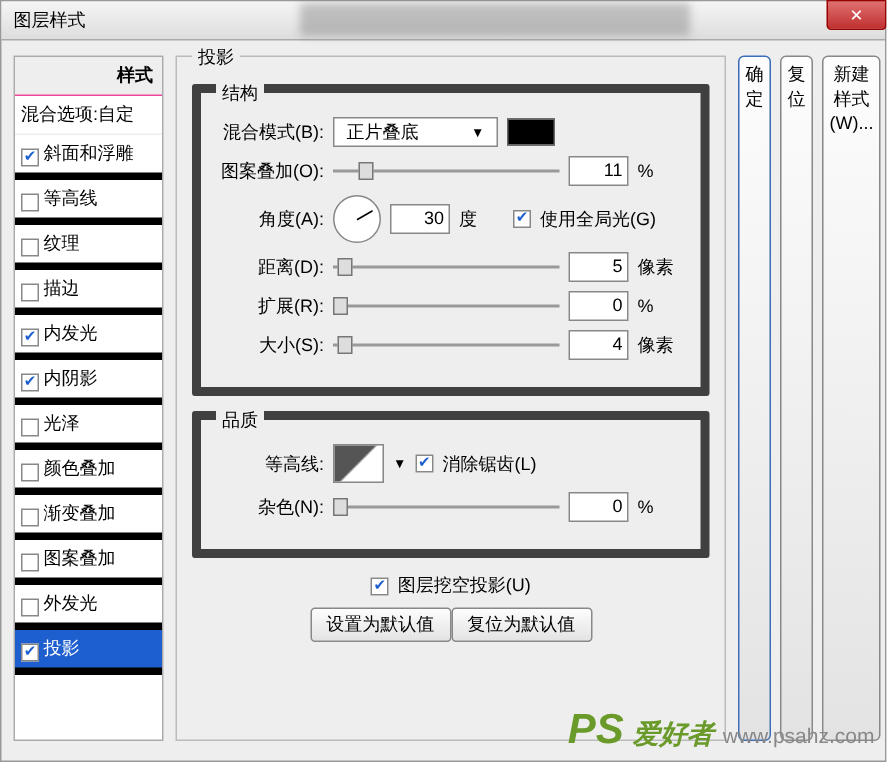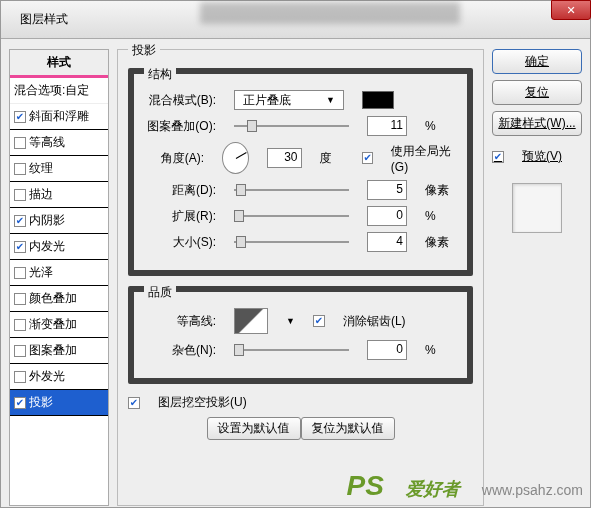--- a/index.html
+++ b/index.html
@@ -1,53 +1,53 @@
 <!DOCTYPE html>
 <html><head>
 <meta charset="utf-8">
 <style>
 * { box-sizing: border-box; margin: 0; padding: 0; font-family: "Microsoft YaHei", SimSun, sans-serif; }
 body { background: #e8e8e8; width: 591px; height: 508px; overflow: hidden; position: relative; }
 .window { width: 591px; height: 508px; background: #eeeeee; border: 1px solid #999; }
-.titlebar { height: 38px; background: linear-gradient(#f5f5f5, #ddd); border-bottom: 1px solid #aaa; padding: 4px 19px; font-size: 12px; display: flex; align-items: center; justify-content: space-between; }
+.titlebar { height: 26px; background: linear-gradient(#f5f5f5, #ddd); border-bottom: 1px solid #aaa; padding: 4px 8px; font-size: 12px; display: flex; align-items: center; justify-content: space-between; }
 .titlebar-blur { position: absolute; left: 200px; top: 2px; width: 260px; height: 22px; background: rgba(80,80,80,0.3); filter: blur(3px); border-radius: 2px; }
 .closebtn { width: 40px; height: 20px; background: linear-gradient(#e07070,#c03030); border-radius: 0 0 3px 3px; border: 1px solid #900; display: flex; align-items: center; justify-content: center; color: #fff; font-size: 11px; position: absolute; right: 0; top: 0; }
 .content { display: flex; padding: 10px 8px 8px 8px; gap: 8px; height: 475px; }
 .sidebar { width: 100px; border: 1px solid #aaa; background: #fff; font-size: 12px; }
-.sidebar-head { background: #eee; padding: 4px 6px; border-bottom: 3px solid #ec4899; font-weight: bold; text-align: center; }
+.sidebar-head { background: #eee; padding: 4px 6px; border-bottom: 1px solid #ec4899; font-weight: bold; text-align: right; }
 .sidebar-sub { padding: 4px 4px; border-bottom: 1px solid #eee; }
-.sidebar-item { padding: 4px 4px; display: flex; align-items: center; gap: 3px; border-bottom: 1px solid #000000; cursor: pointer; }
+.sidebar-item { padding: 4px 4px; display: flex; align-items: flex-end; gap: 3px; border-bottom: 5px solid #000000; cursor: pointer; }
 .sidebar-item.indent { }
 .sidebar-item.selected { background: #1e5fcf; color: #fff; }
 .chk { width: 12px; height: 12px; border: 1px solid #888; background: #fff; display: inline-flex; align-items: center; justify-content: center; font-size: 10px; color: #1e5fcf; line-height: 1; }
 .chk.on::after { content: "✔"; }
 .main { flex: 1; position: relative; }
 .group { border: 6px solid #404040; border-radius: 2px; padding: 10px 12px 12px 12px; margin-bottom: 10px; position: relative; }
 .group-title { position: absolute; top: -8px; left: 10px; background: #eeeeee; padding: 0 4px; font-size: 12px; }
 .outer-group { border: 1px solid #bbb; padding: 18px 10px 10px 10px; position: relative; height: 100%; }
 .outer-group > .group-title { top: -8px; }
-.row { display: flex; align-items: center; margin: 6px 0; font-size: 12px; gap: 18px; }
+.row { display: flex; align-items: center; margin: 6px 0; font-size: 12px; gap: 6px; }
 .row-label { width: 70px; text-align: right; }
 .combo { border: 1px solid #888; background: #fff; padding: 1px 8px; width: 110px; height: 20px; display: flex; align-items: center; justify-content: space-between; font-size: 12px; }
 .combo .arrow { font-size: 9px; }
 .swatch { width: 32px; height: 18px; background: #000; border: 1px solid #666; }
 .slider { flex: 1; height: 14px; position: relative; min-width: 100px; }
 .slider-track { position: absolute; top: 6px; left: 0; right: 0; height: 2px; background: #999; }
 .slider-thumb { position: absolute; top: 1px; width: 10px; height: 12px; background: #ddd; border: 1px solid #777; }
 .numbox { width: 40px; height: 20px; border: 1px solid #888; background: #fff; text-align: right; padding: 0 3px; font-size: 12px; line-height: 16px; }
 .unit { width: 30px; font-size: 12px; }
 .anglectl { width: 32px; height: 32px; border: 1px solid #888; border-radius: 50%; background: #fff; position: relative; }
 .anglectl::after { content: ""; position: absolute; width: 12px; height: 1px; background: #000; top: 50%; left: 50%; transform-origin: left center; transform: rotate(-30deg); }
 .contour { width: 34px; height: 26px; border: 1px solid #888; background: linear-gradient(135deg,#555 0%, #555 48%, #fff 52%, #fff 100%); }
 .btnrow { display: flex; justify-content: center; margin-top: 6px; }
 .btn { border: 1px solid #888; background: linear-gradient(#fdfdfd,#e3e3e3); padding: 2px 10px; font-size: 12px; border-radius: 3px; cursor: pointer; min-width: 90px; text-align: center; }
-.rightcol { width: 90px; display: flex; flex-direction: column; gap: 6px; align-items: stretch; text-decoration: underline; }
+.rightcol { width: 90px; display: flex; gap: 6px; align-items: stretch; }
 .rbtn { border: 1px solid #888; background: linear-gradient(#fdfdfd,#e3e3e3); padding: 3px 4px; font-size: 12px; border-radius: 4px; cursor: pointer; text-align: center; }
 .preview-swatch { width: 50px; height: 50px; border: 1px solid #aaa; background: #f5f5f5; margin: 6px auto; box-shadow: inset 1px 1px 3px rgba(0,0,0,0.15); }
-.watermark { position: absolute; right: 8px; bottom: 6px; font-size: 18px; font-style: italic; color: #6a9a2a; font-weight: bold; display: flex; align-items: baseline; gap: 22px;}
+.watermark { position: absolute; right: 8px; bottom: 6px; font-size: 18px; font-style: italic; color: #6a9a2a; font-weight: bold; display: flex; align-items: baseline; gap: 6px;}
 .watermark .url { font-size: 14px; color: #888; font-style: normal; font-weight: normal; }
 .watermark .ps { font-size: 28px; }
 </style>
 </head>
 <body>
 
 <div class="window">
   <div class="titlebar">
     <span>图层样式</span>
     <div class="titlebar-blur"></div>
@@ -73,25 +73,25 @@
           <div class="sidebar-item indent">
             <span class="chk"></span>
             <span>纹理</span>
           </div>
           <div class="sidebar-item">
             <span class="chk"></span>
             <span>描边</span>
           </div>
           <div class="sidebar-item">
             <span class="chk on"></span>
+            <span>内发光</span>
+          </div>
+          <div class="sidebar-item">
+            <span class="chk on"></span>
             <span>内阴影</span>
-          </div>
-          <div class="sidebar-item">
-            <span class="chk on"></span>
-            <span>内发光</span>
           </div>
           <div class="sidebar-item">
             <span class="chk"></span>
             <span>光泽</span>
           </div>
           <div class="sidebar-item">
             <span class="chk"></span>
             <span>颜色叠加</span>
           </div>
           <div class="sidebar-item">
@@ -194,21 +194,21 @@
             <span class="row-label">杂色(N):</span>
             <div class="slider">
                 <div class="slider-track"></div>
                 <div class="slider-thumb" style="left:0%"></div>
               </div>
             <div class="numbox">0</div>
             <span class="unit">%</span>
           </div>
         </div>
 
-        <div class="row" style="">
+        <div class="row" style="justify-content:center">
           <span class="chk on"></span>
           <span>图层挖空投影(U)</span>
         </div>
 
         <div class="btnrow">
           <div class="btn">设置为默认值</div>
           <div class="btn">复位为默认值</div>
         </div>
       </div>
     </div>

